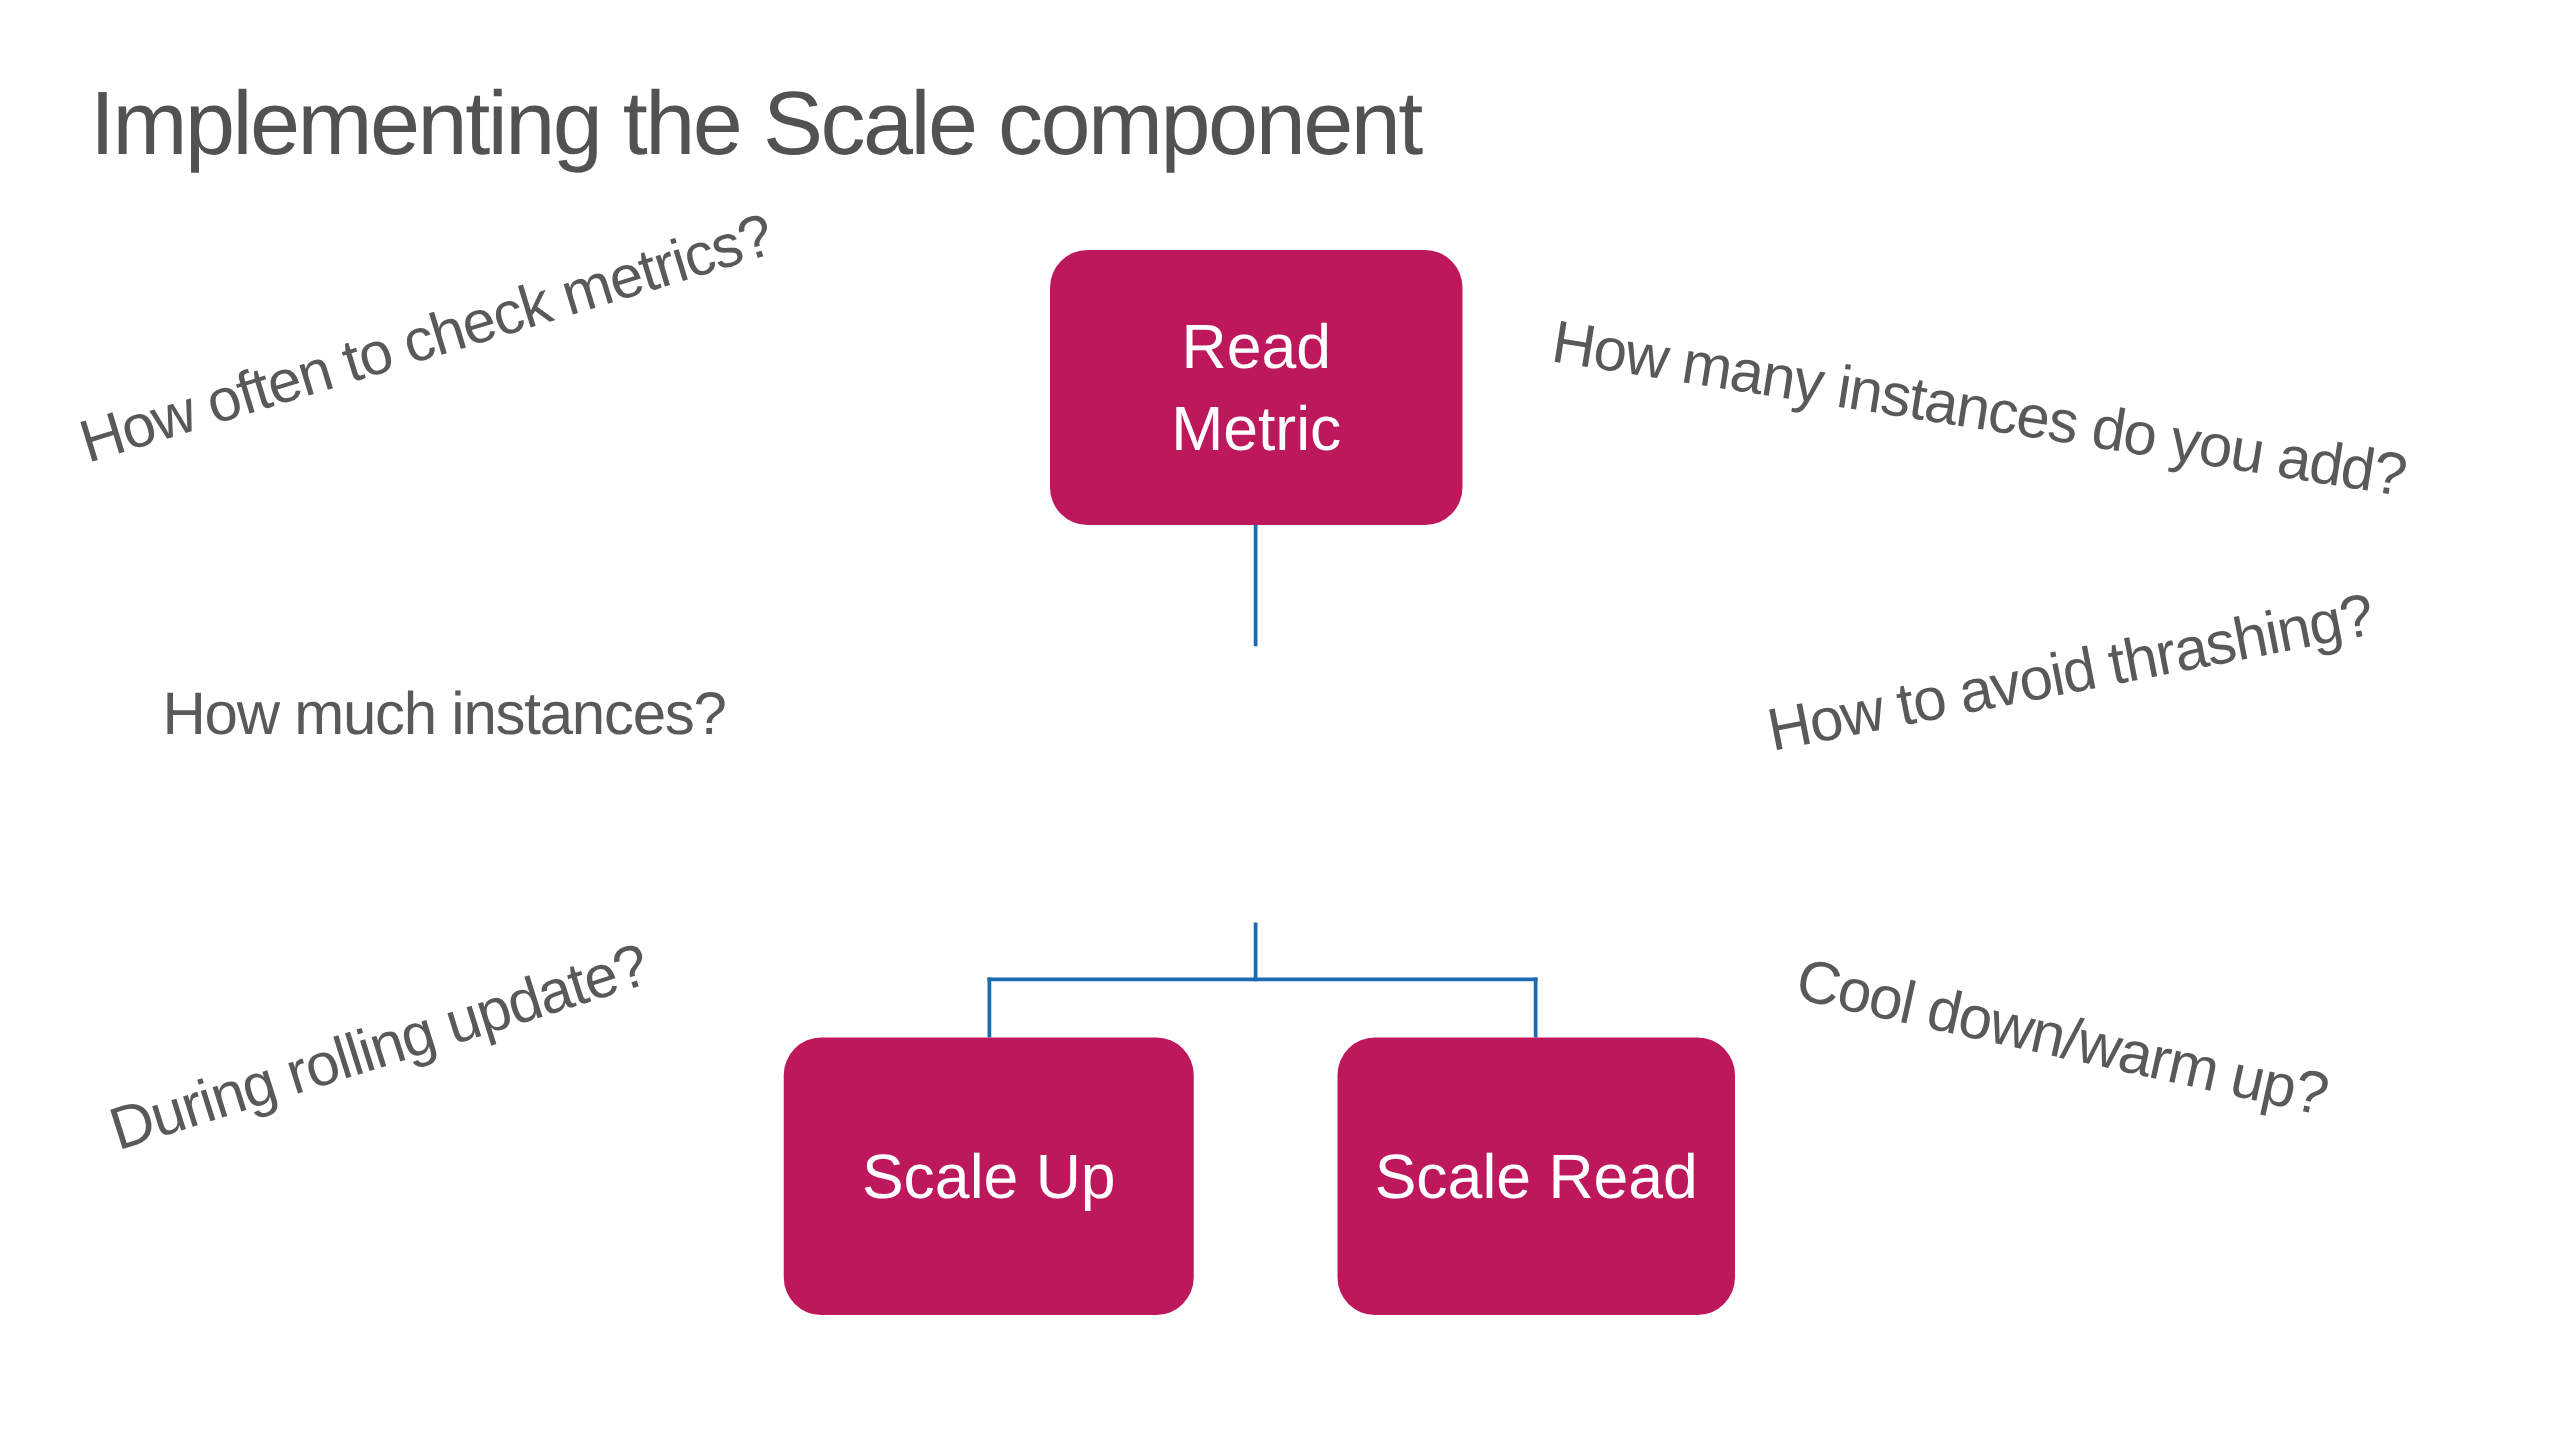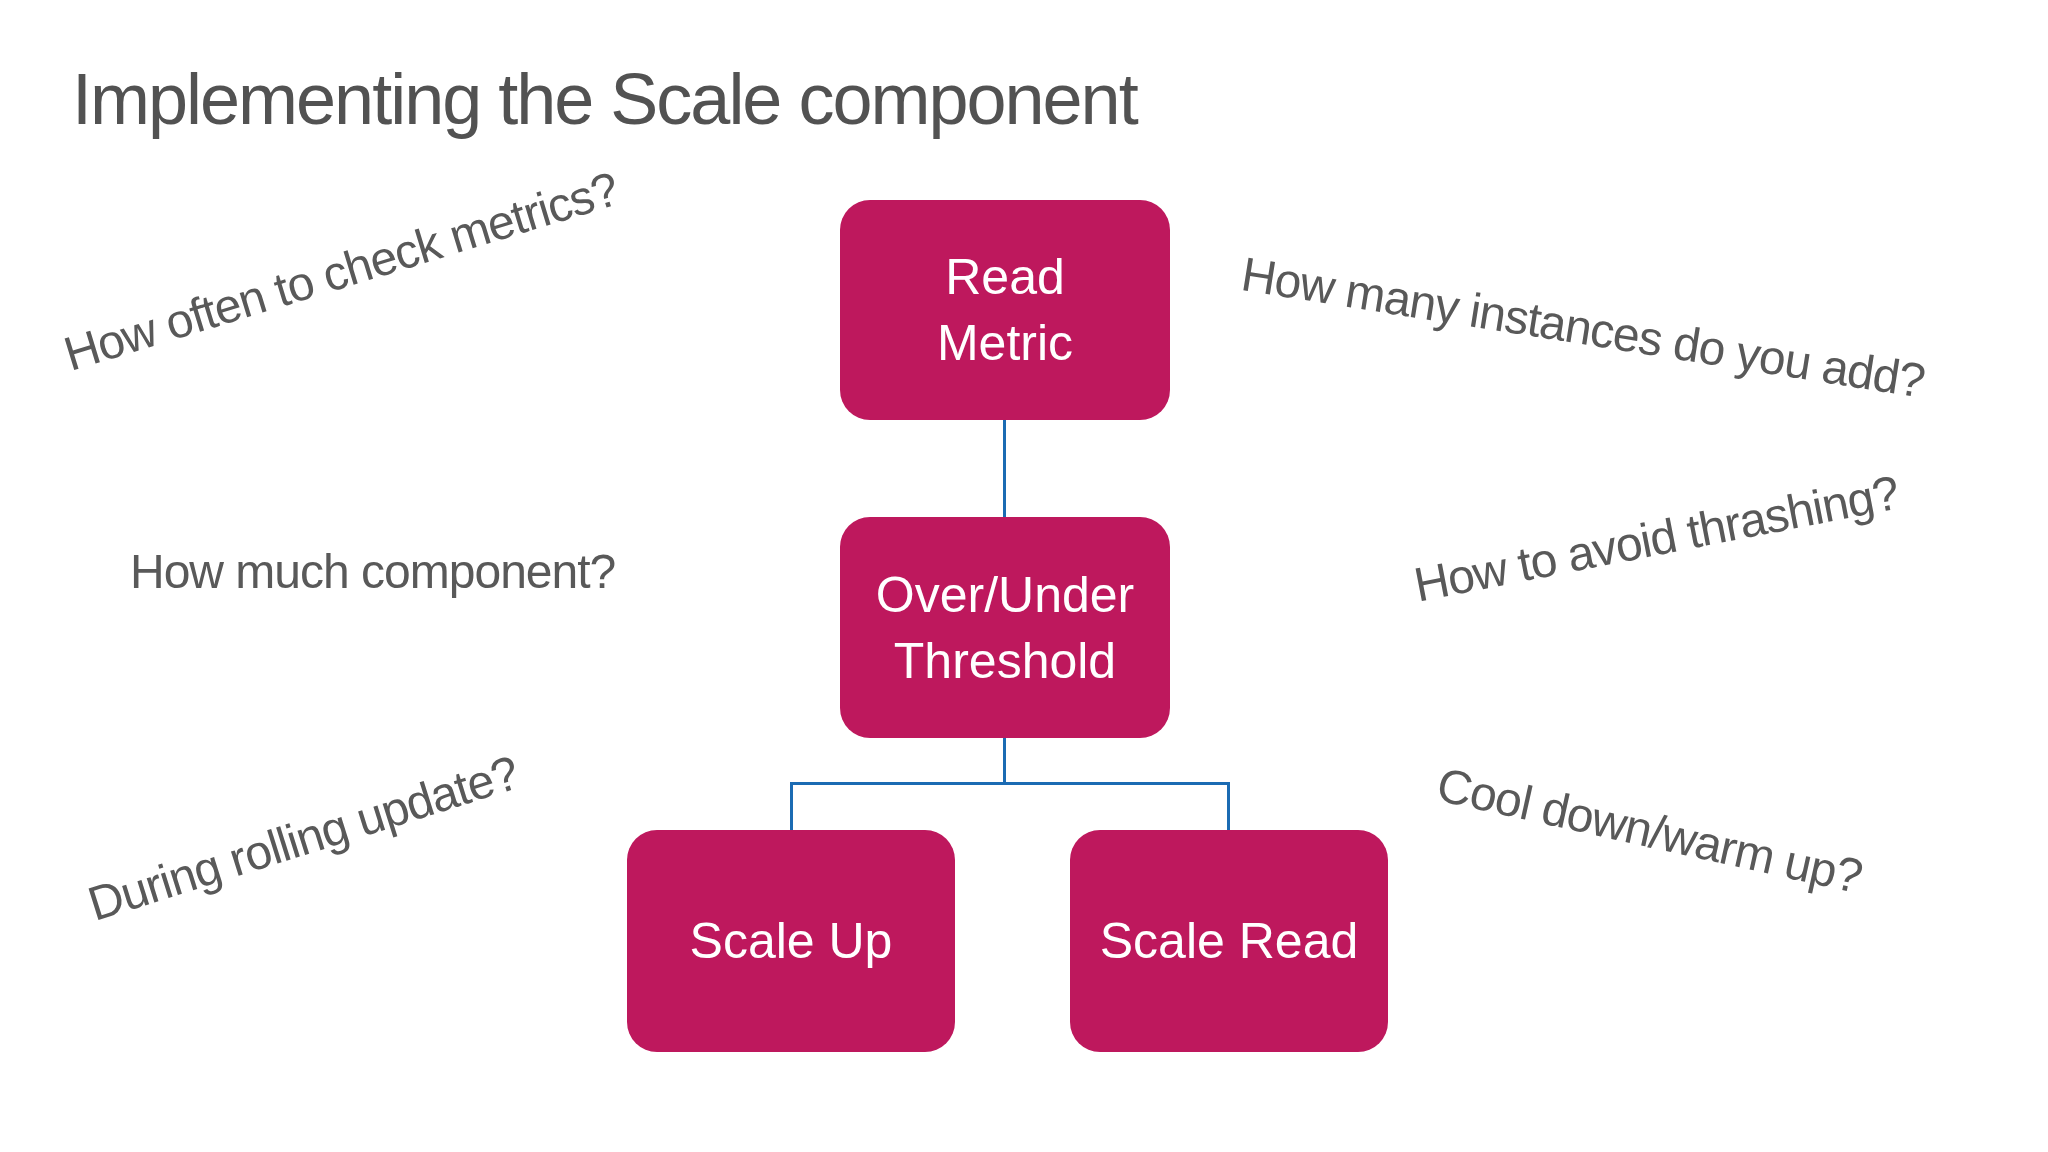--- a/index.html
+++ b/index.html
@@ -82,32 +82,30 @@
 
   <div class="connector conn-v1"></div>
   <div class="connector conn-v2"></div>
   <div class="connector conn-h1"></div>
   <div class="connector conn-v3"></div>
   <div class="connector conn-v4"></div>
 
   <div class="node node-read">Read
 Metric</div>
 
-  <div class="node node-threshold">Over/Under
-Threshold</div>
 
   <div class="node node-up">Scale Up</div>
 
   <div class="node node-down">Scale Read</div>
 
   <div class="annotation q-check">How often to check metrics?</div>
 
   <div class="annotation q-instances">How many instances do you add?</div>
 
-  <div class="annotation q-tolerance">How much component?</div>
+  <div class="annotation q-tolerance">How much instances?</div>
 
   <div class="annotation q-thrashing">How to avoid thrashing?</div>
 
   <div class="annotation q-rolling">During rolling update?</div>
 
   <div class="annotation q-cooldown">Cool down/warm up?</div>
 
 </div>
 
 </body></html>

